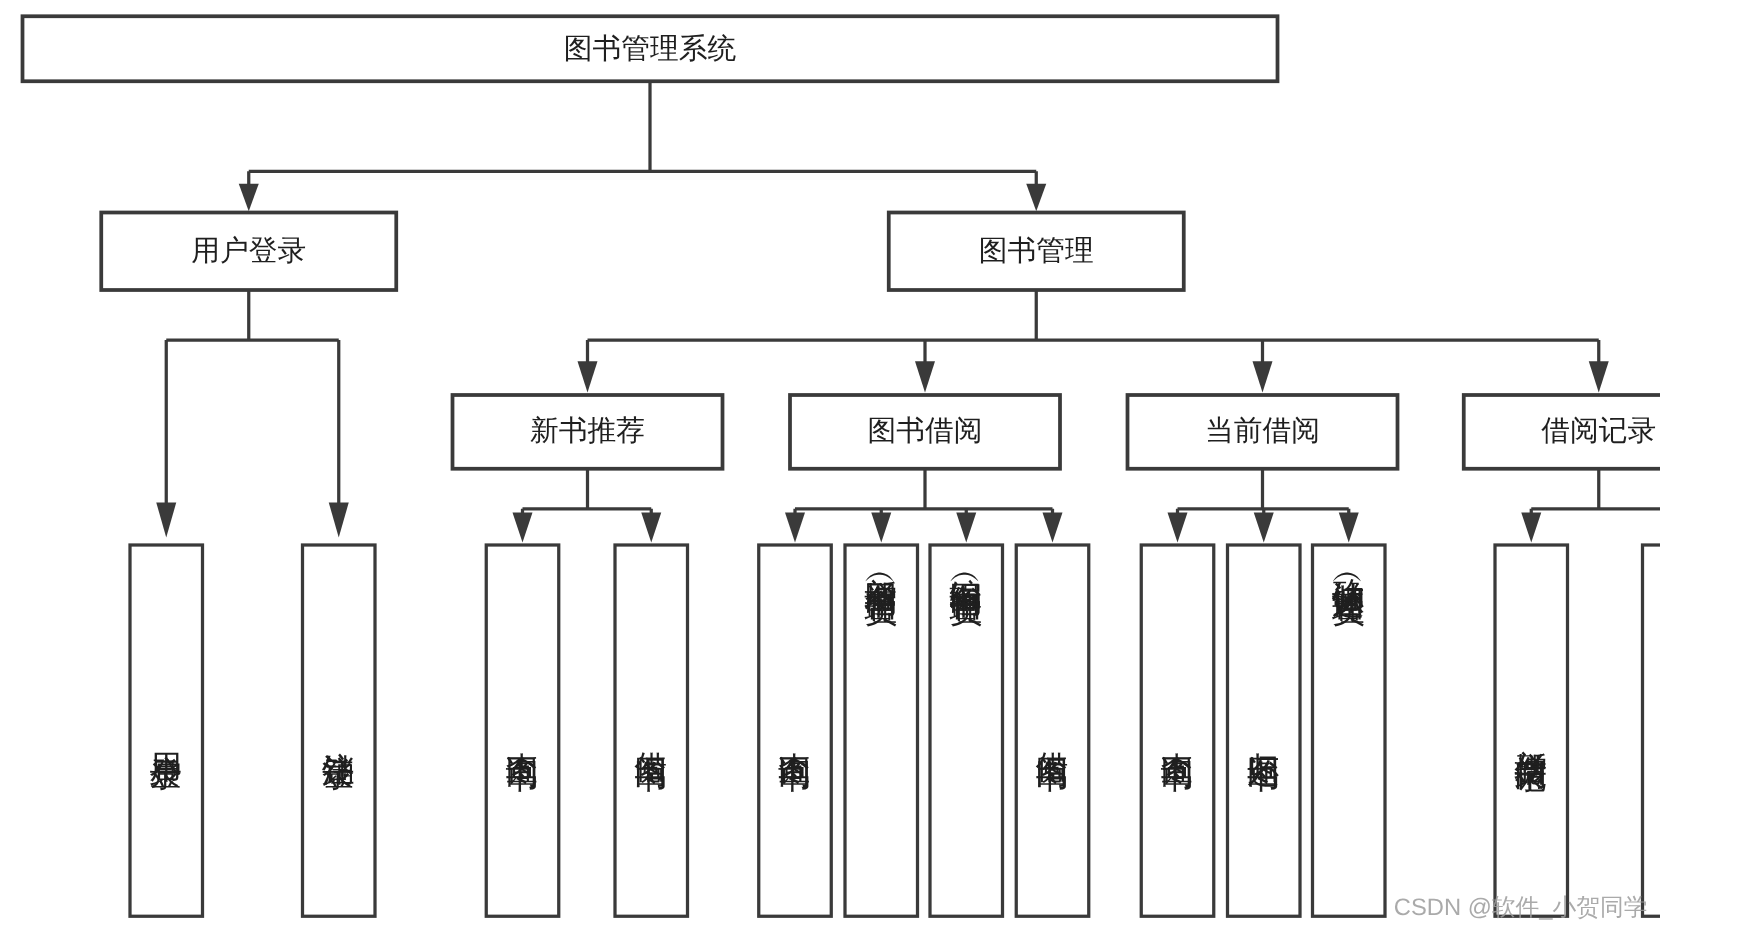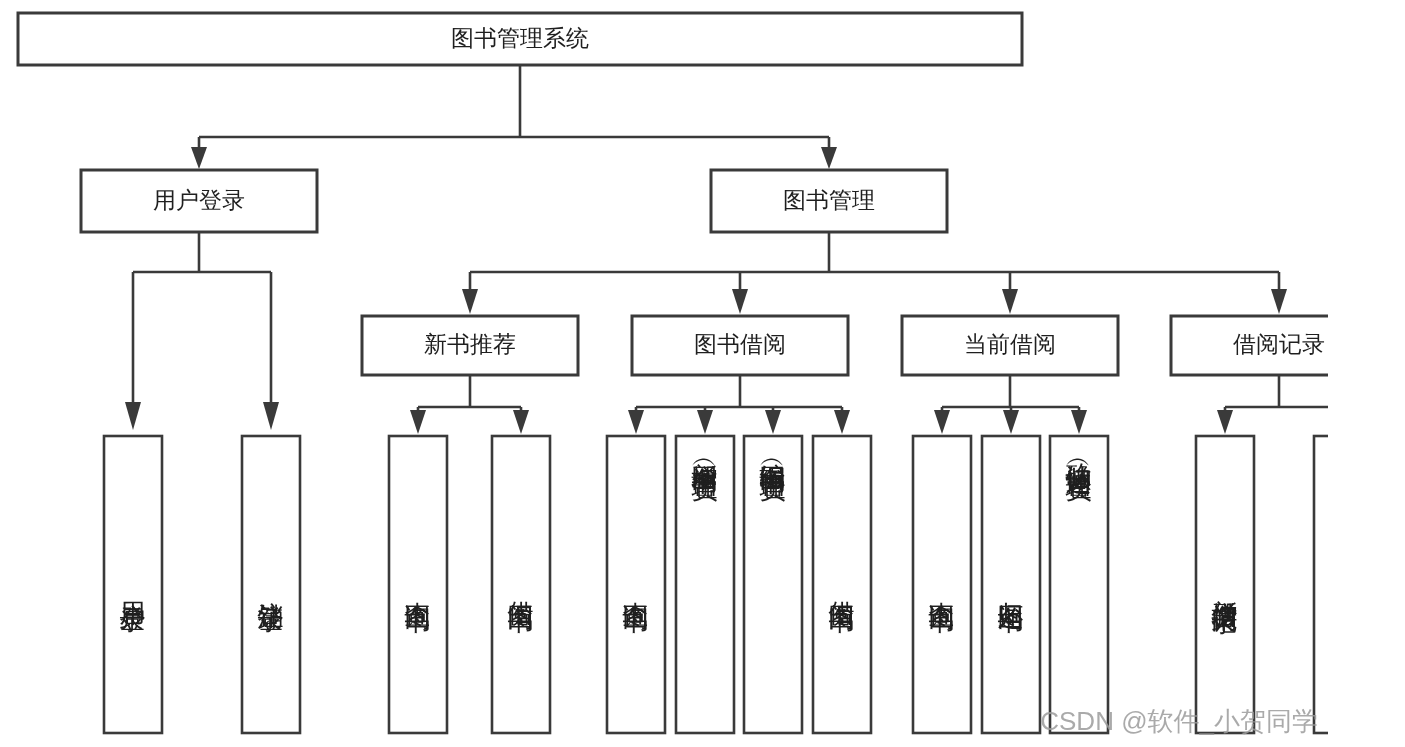--- a/index.html
+++ b/index.html
@@ -63,21 +63,21 @@
     text-align: center;
     white-space: nowrap;
     pointer-events: none;
     user-select: none;
   }
   .watermark {
     position: absolute;
     right: 10px;
     bottom: 8px;
     font-family: "Liberation Sans", "DejaVu Sans", sans-serif;
-    font-size: 26px;
+    font-size: 19px;
     color: #9c9c9c;
     opacity: 0.85;
     white-space: nowrap;
     text-align: center;
   }
 </style>
 </head>
 <body>
 
 <div id="diagram-root">

